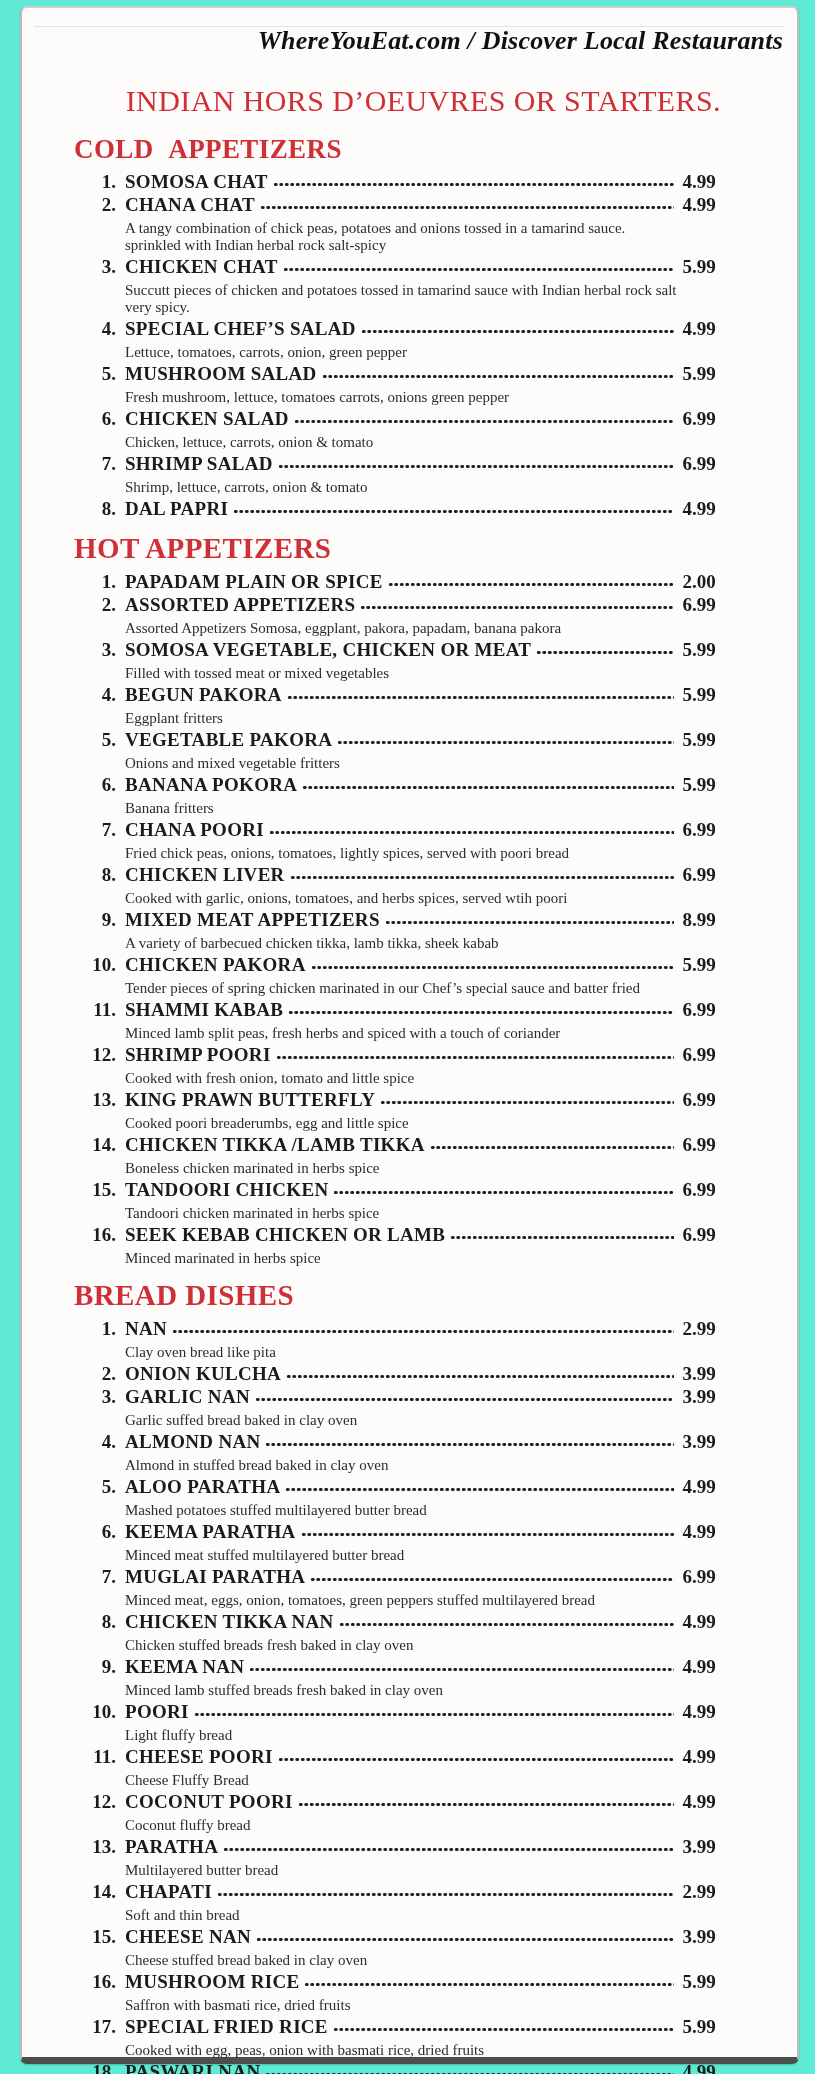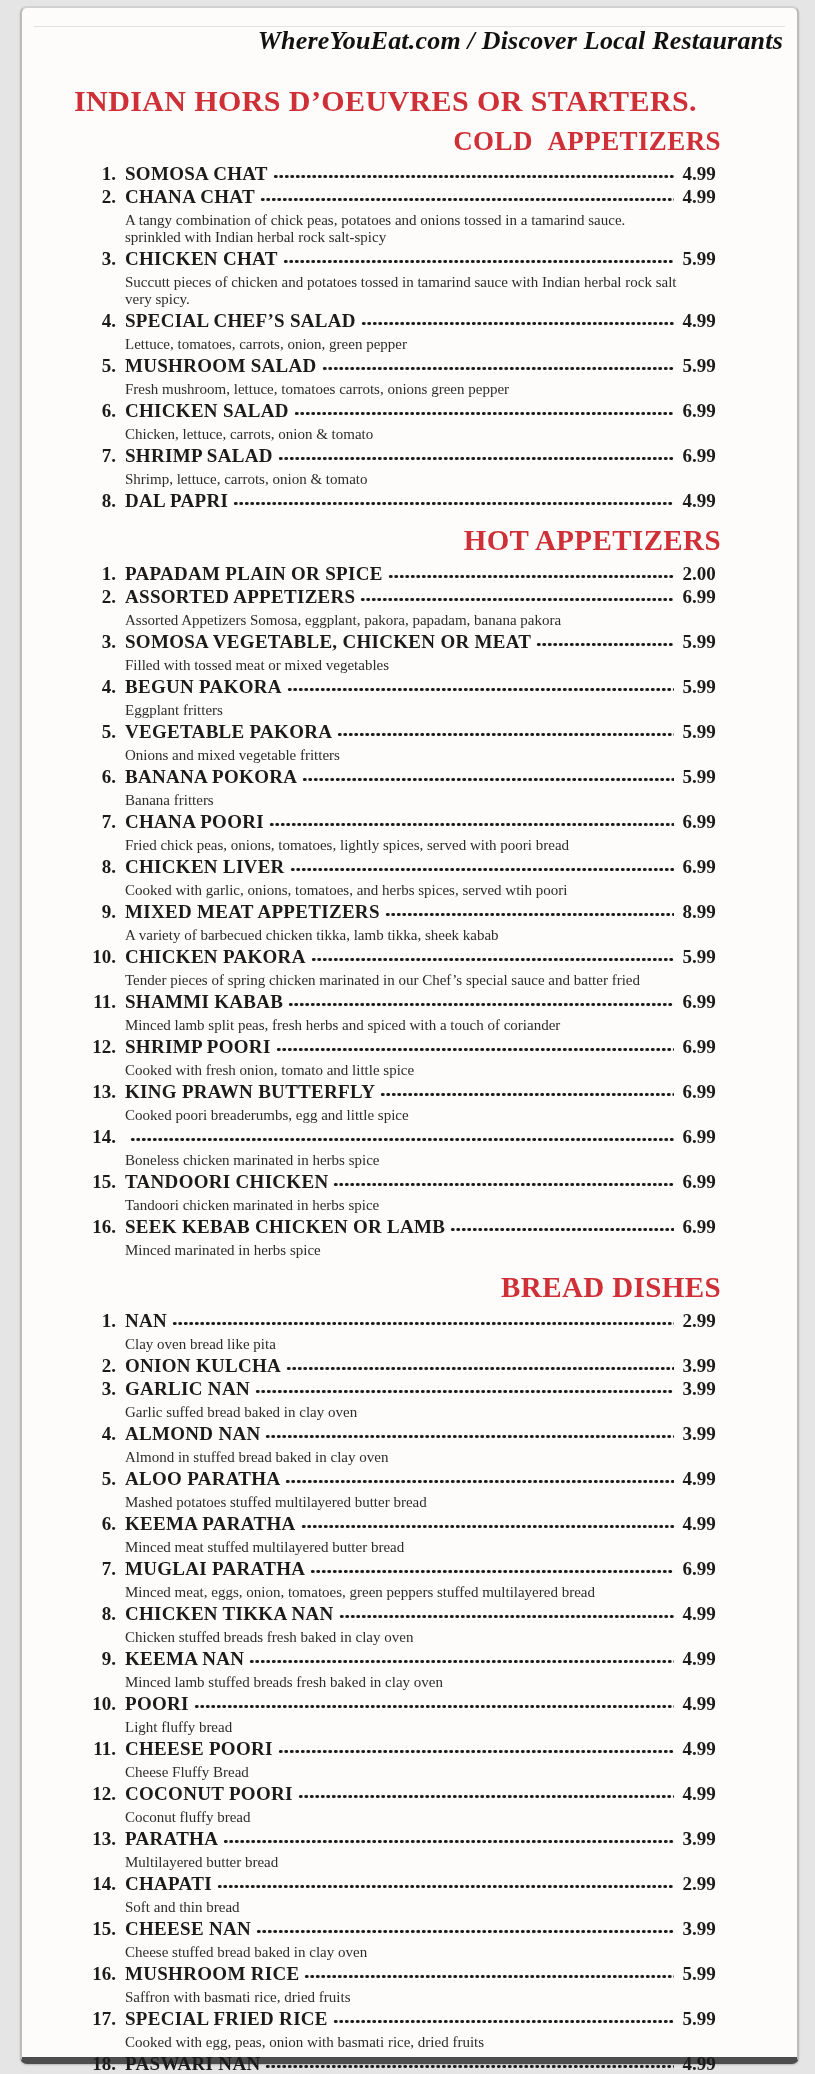--- a/index.html
+++ b/index.html
@@ -1,19 +1,19 @@
 <!DOCTYPE html>
 <html><head>
 <meta charset="utf-8">
 <style>
   html,body{margin:0;padding:0;background:#ffffff;}
   .scan{
     position:relative;
     width:815px;height:2074px;
-    background:#e5e5e5;
+    background:#5eead4;
     overflow:hidden;
     font-family:"Liberation Serif","DejaVu Serif",serif;
     color:#1b1b1b;
   }
   .page-frame{
     position:absolute;
     top:6px;left:20px;right:16px;bottom:10px;
     background:#fdfcfa;
     border:2px solid #bdbcba;
     border-top-color:#d2d1cf;
@@ -39,30 +39,30 @@
     font-size:26px;
     font-weight:bold;
     font-style:italic;
     letter-spacing:.2px;
     color:#111;
   }
   .menu{
     padding:0 66px 0 20px; 
   }
   .main-title{
-    margin:28px 0 8px 0;
-    text-align:left;
+    margin:28px 0 16px 0;
+    text-align:right;
     font-size:30px;
     line-height:34px;
-    font-weight:bold;
+    font-weight:normal;
     letter-spacing:.4px;
   }
   .section-title{
     margin:12px 0 5px 0;
-    text-align:right;
+    text-align:left;
     font-size:29px;
     line-height:33px;
     font-weight:bold;
     letter-spacing:.4px;
   }
   .menu-section:first-child .section-title{
     margin-top:2px;
     font-size:27px;
     line-height:31px;
     word-spacing:9px;
@@ -311,20 +311,21 @@
                 <span class="item-num">13.</span>
                 <span class="item-name">KING PRAWN BUTTERFLY</span>
                 <span class="leader"></span>
                 <span class="item-price">6.99</span>
               </div>
               <div class="item-desc">Cooked poori breaderumbs, egg and little spice</div>
             </div>
             <div class="menu-item">
               <div class="item-row">
                 <span class="item-num">14.</span>
+                <span class="item-name">CHICKEN TIKKA /LAMB TIKKA</span>
                 <span class="leader"></span>
                 <span class="item-price">6.99</span>
               </div>
               <div class="item-desc">Boneless chicken marinated in herbs spice</div>
             </div>
             <div class="menu-item">
               <div class="item-row">
                 <span class="item-num">15.</span>
                 <span class="item-name">TANDOORI CHICKEN</span>
                 <span class="leader"></span>

